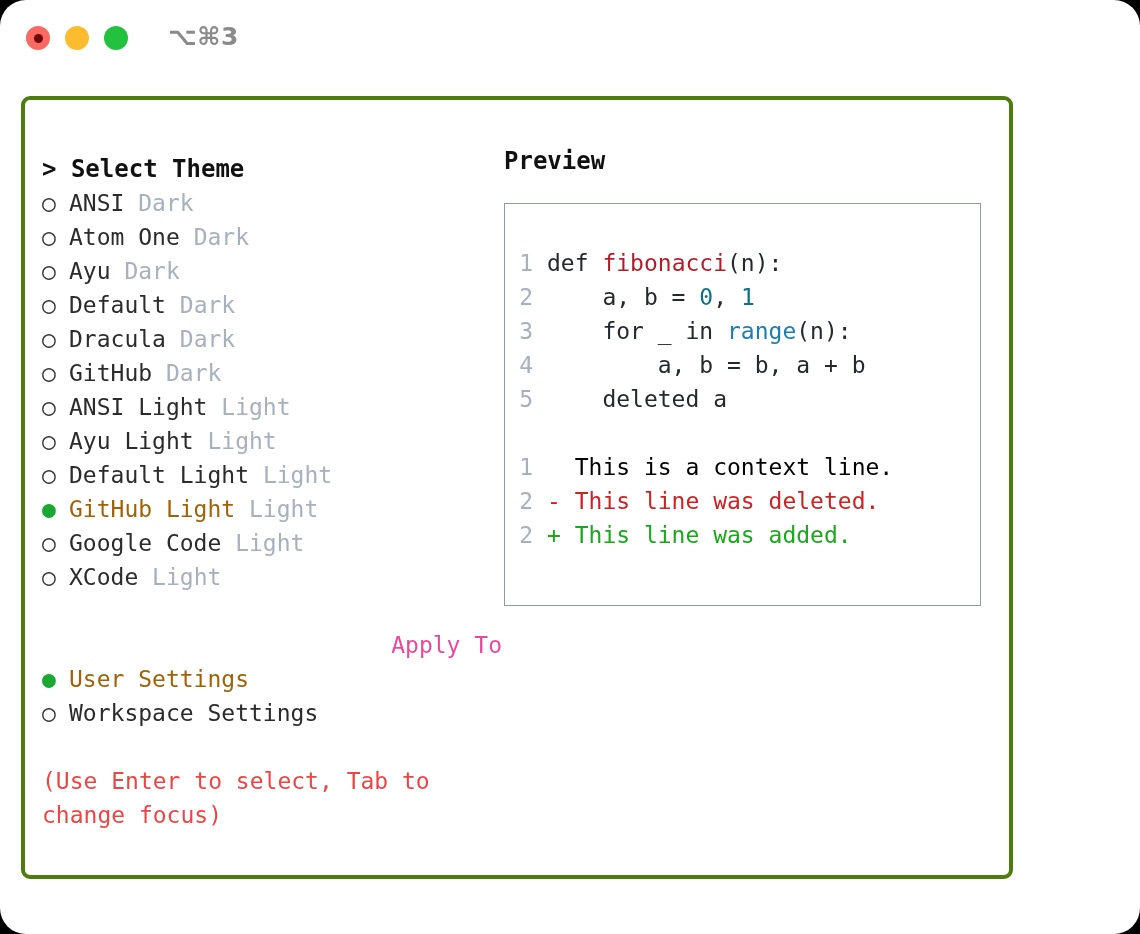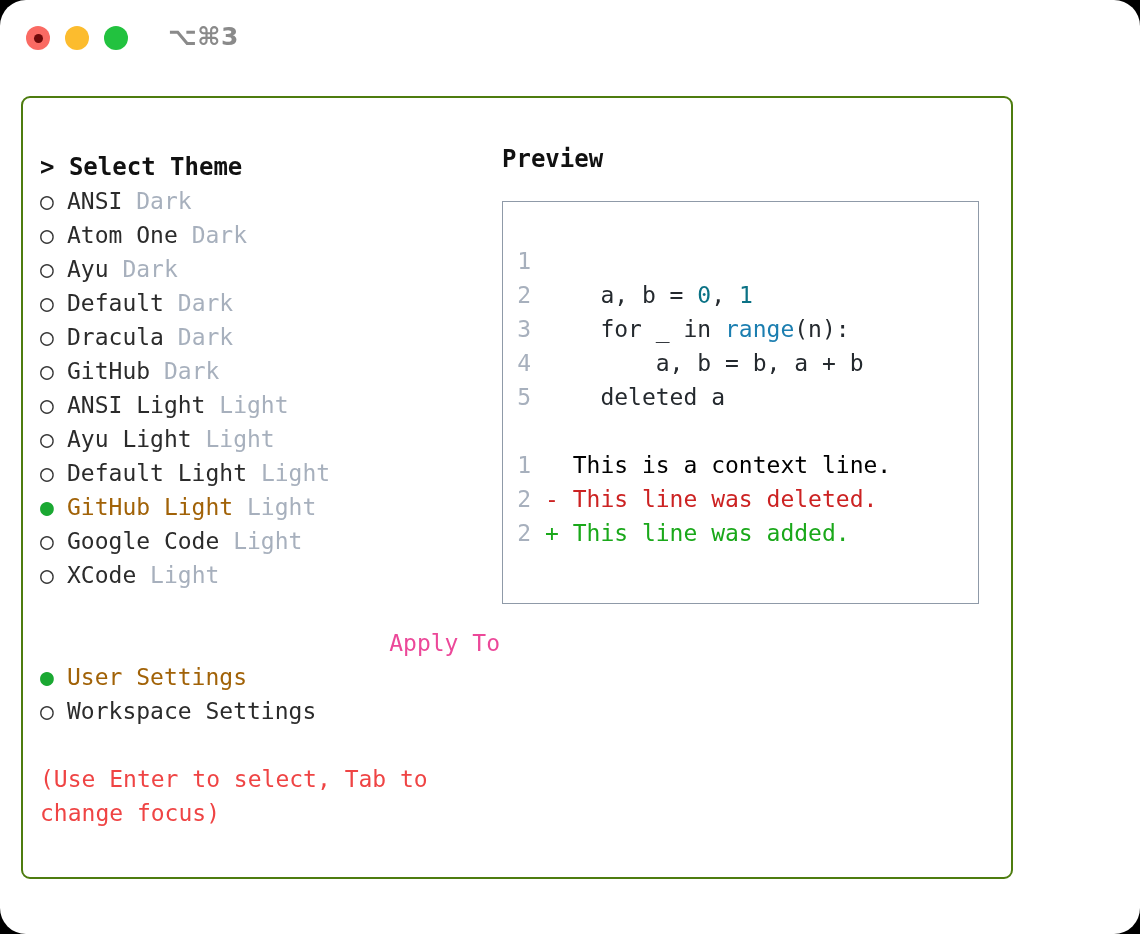--- a/index.html
+++ b/index.html
@@ -73,21 +73,21 @@
     font-family: "DejaVu Sans", sans-serif;
   }
 
   
   .panel {
     position: absolute;
     left: 21px;
     top: 96px;
     width: 992px;
     height: 783px;
-    border: 2px solid #4d7c0f;
+    border: 4px solid #4d7c0f;
     border-radius: 9px;
     background: #ffffff;
   }
 
   .columns {
     position: absolute;
     left: 0; top: 0;
     width: 100%;
     height: 100%;
   }
@@ -243,21 +243,21 @@
             <div class="opt"><span class="marker marker-off">○</span><span class="opt-label">Workspace Settings</span></div>
           </div>
 
         <div class="hint">(Use Enter to select, Tab to change focus)</div>
       </div>
 
       <div class="right-col">
         <div class="preview-title">Preview</div>
         <div class="preview-box">
           <div id="code-block">
-              <div class="code-line"><span class="lineno">1</span></div>
+              <div class="code-line"><span class="lineno">1</span><span><span class="code-text">def </span><span class="tok-fn">fibonacci</span><span class="code-text">(n):</span></span></div>
               <div class="code-line"><span class="lineno">2</span><span><span class="code-text">    a, b = </span><span class="tok-num">0</span><span class="code-text">, </span><span class="tok-num">1</span></span></div>
               <div class="code-line"><span class="lineno">3</span><span><span class="code-text">    for _ in </span><span class="tok-call">range</span><span class="code-text">(n):</span></span></div>
               <div class="code-line"><span class="lineno">4</span><span><span class="code-text">        a, b = b, a + b</span></span></div>
               <div class="code-line"><span class="lineno">5</span><span><span class="code-text">    deleted a</span></span></div>
             </div>
           <div class="blank-line"></div>
           <div id="diff-block">
               <div class="code-line"><span class="lineno">1</span><span class="diff-ctx">  This is a context line.</span></div>
               <div class="code-line"><span class="lineno">2</span><span class="diff-del">- This line was deleted.</span></div>
               <div class="code-line"><span class="lineno">2</span><span class="diff-add">+ This line was added.</span></div>

